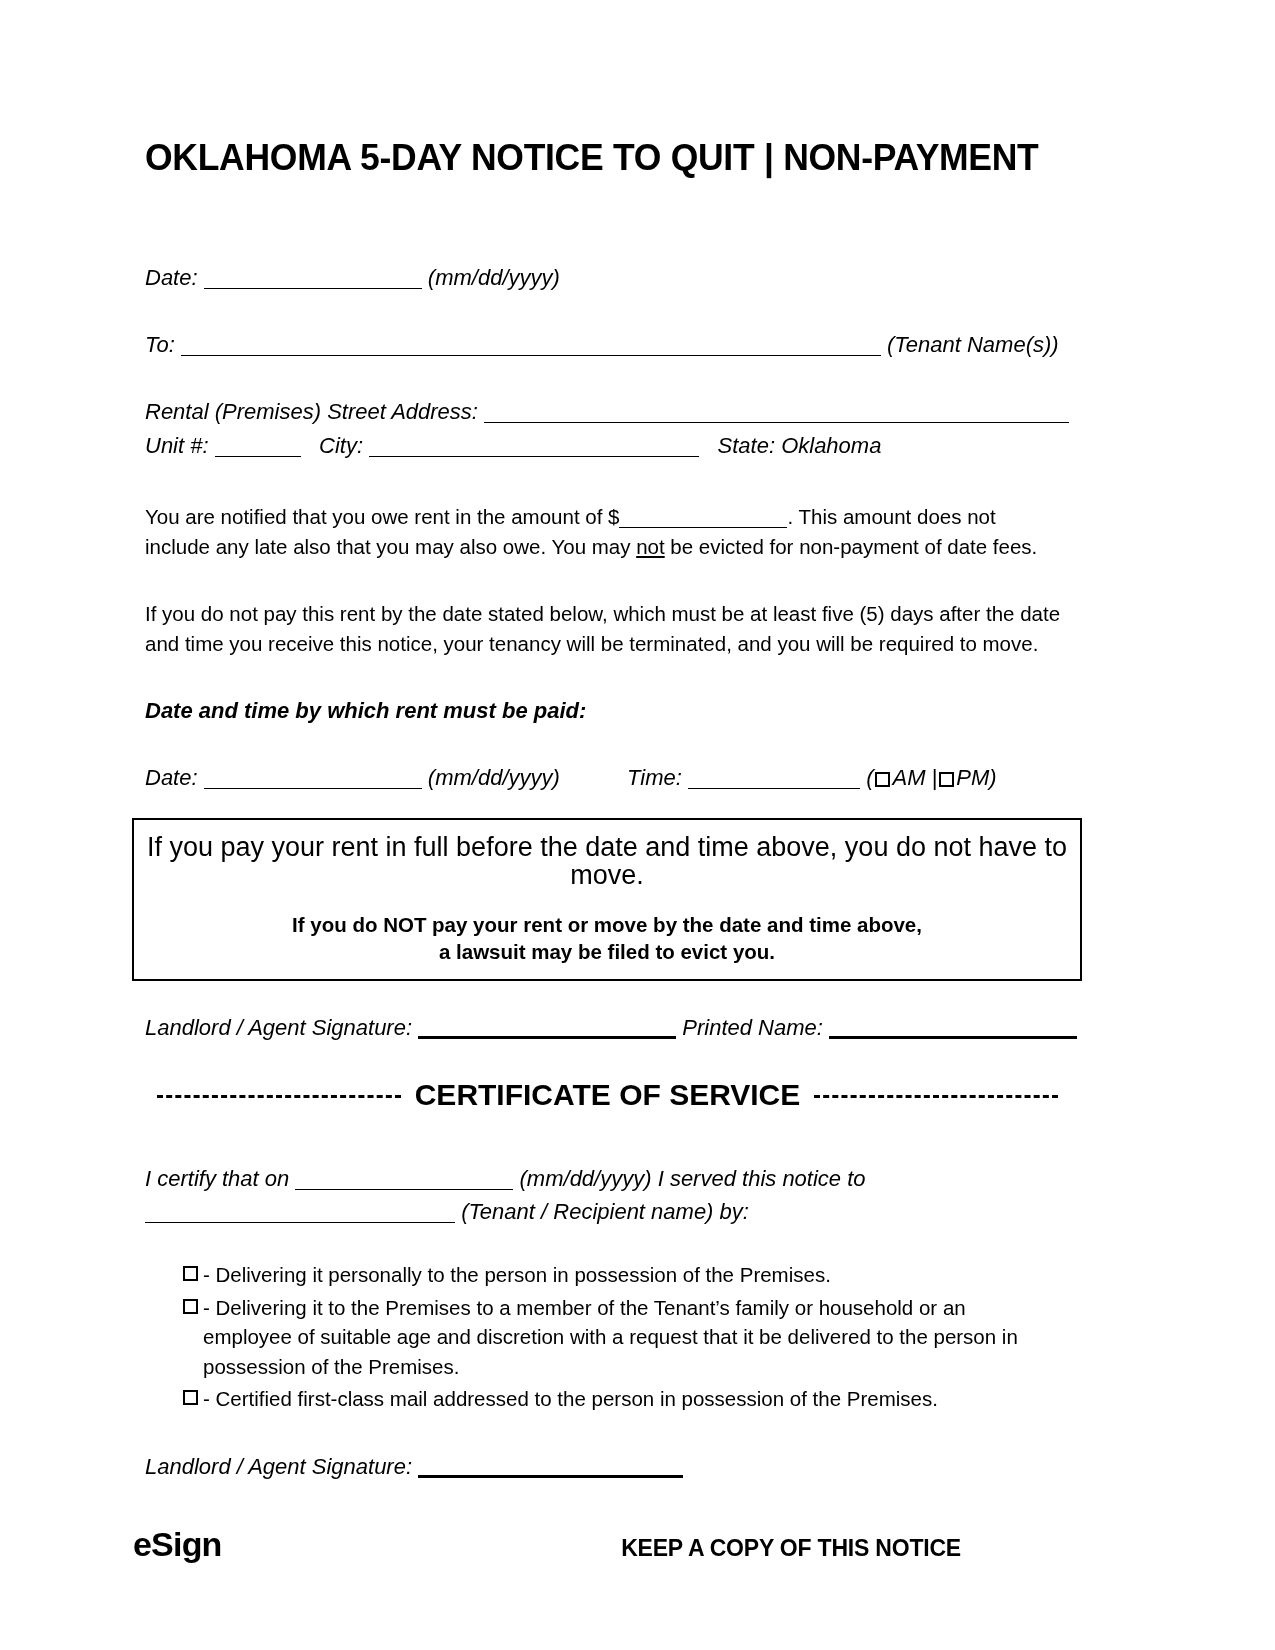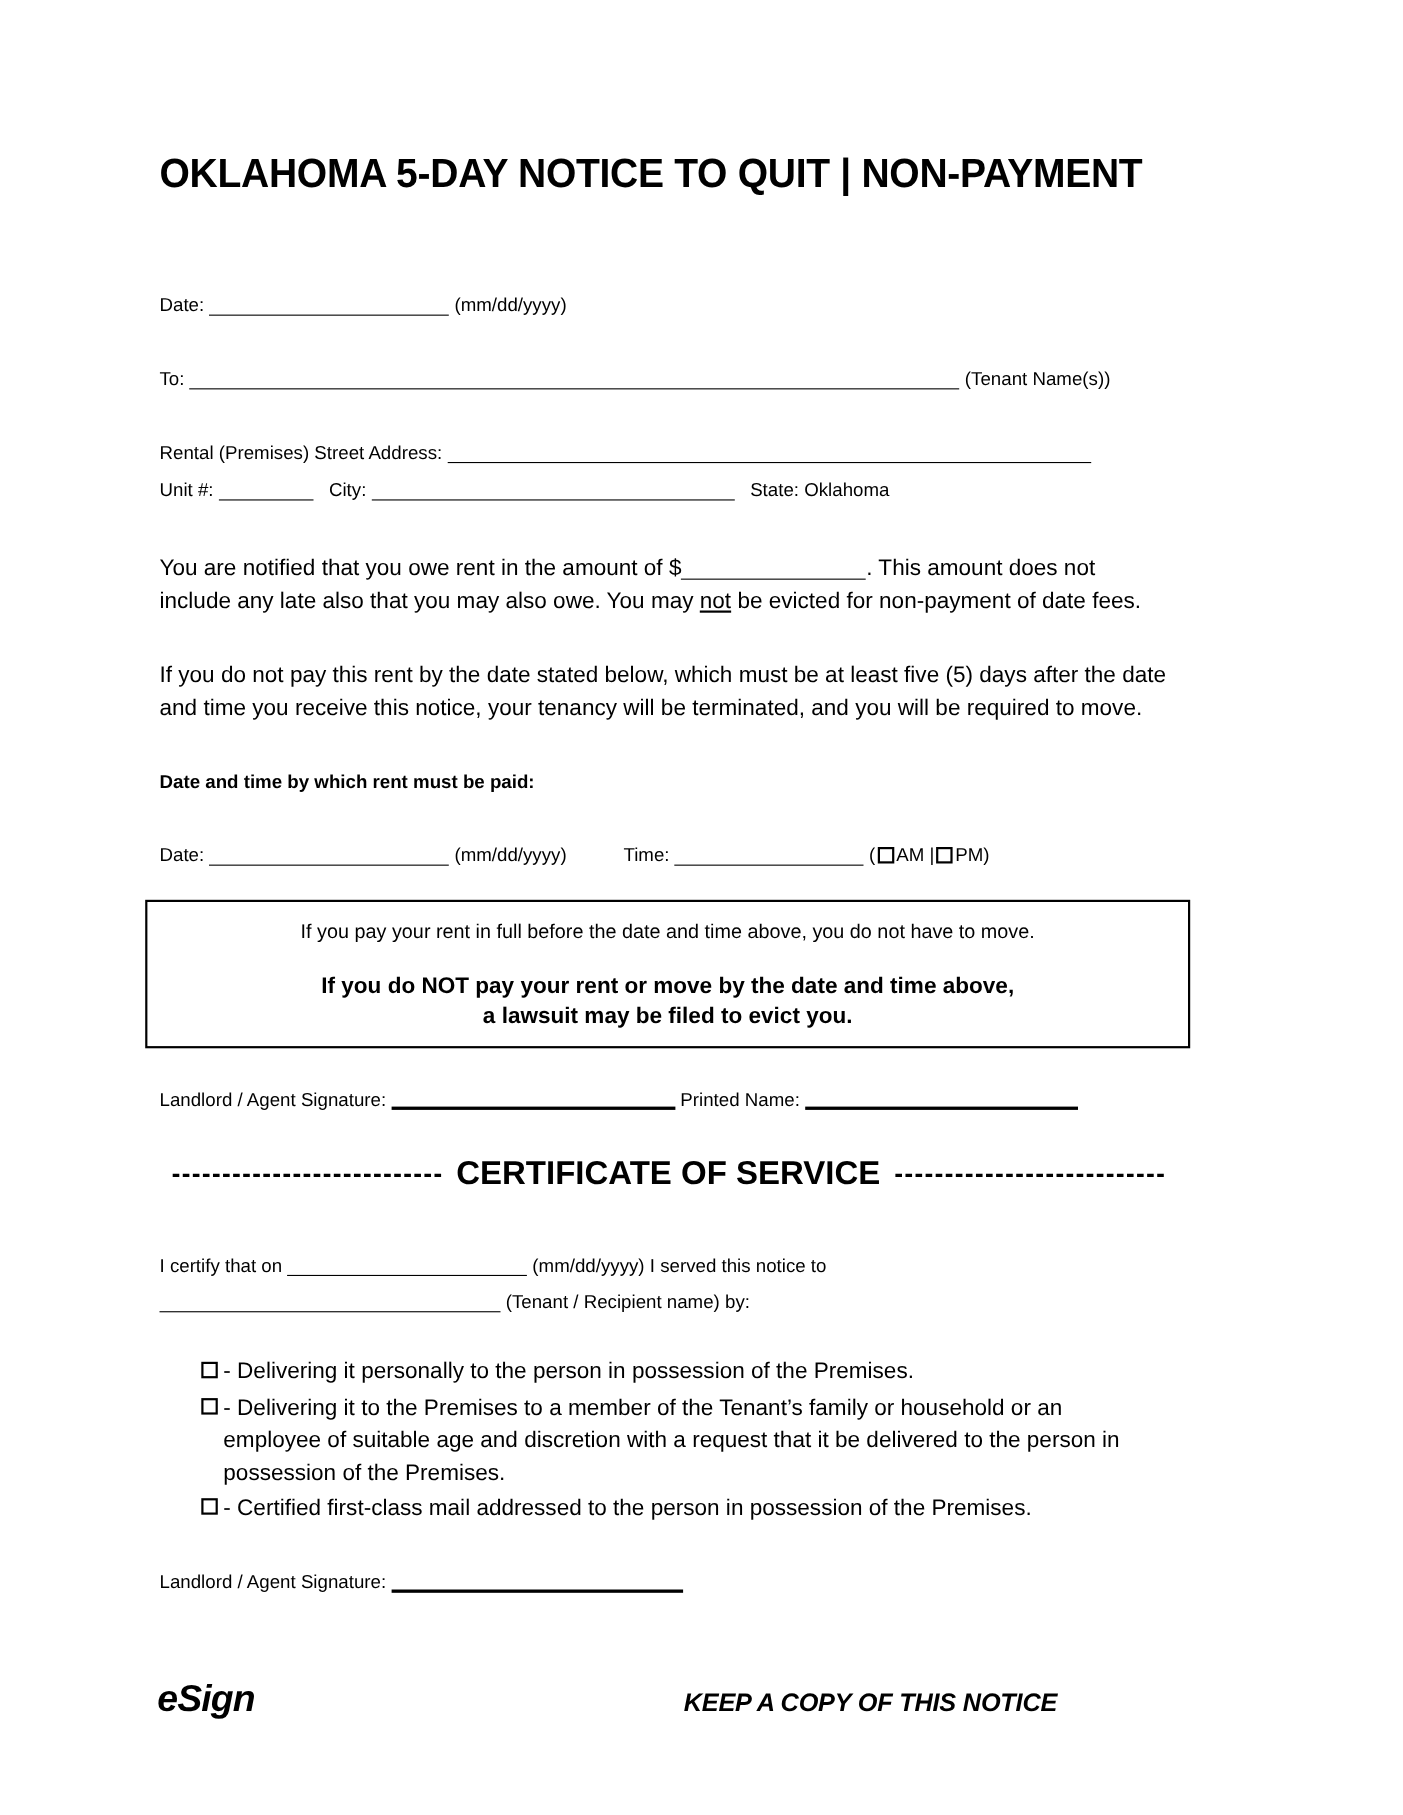--- a/index.html
+++ b/index.html
@@ -31,23 +31,24 @@
     letter-spacing: -0.3px;
     margin-top: 137px;
     margin-bottom: 0;
     white-space: nowrap;
     transform: scaleX(0.96);
     transform-origin: left center;
   }
 
   
   .line {
-    font-size: 17px;
+    font-size: 22px;
     line-height: 29px;
     white-space: nowrap;
+    font-style: italic;
   }
   .para {
     font-size: 20.5px;
     line-height: 29.5px;
   }
   .bold { font-weight: bold; }
   .u-text { text-decoration: underline; }
 
   
   .rule {
@@ -102,21 +103,21 @@
   .notice-box {
     margin-top: 26px;
     border: 2.2px solid #000;
     box-sizing: border-box;
     width: 950px;
     margin-left: -13px;
     padding: 13px 10px 14px 10px;
     text-align: center;
   }
   .notice-box .nb-first {
-    font-size: 18px;
+    font-size: 27px;
     line-height: 28px;
   }
   .notice-box .nb-bold {
     font-size: 20.5px;
     line-height: 27px;
     font-weight: bold;
     margin-top: 22px;
   }
 
   
@@ -172,27 +173,26 @@
     max-width: 845px;
     text-indent: 0;
   }
 
   
   .final-sig { margin-top: 38px; }
 
   
   .footer {
     position: absolute;
-    left: 143px;
+    left: 133px;
     right: 145px;
     bottom: 86px;
     display: flex;
     align-items: baseline;
     justify-content: space-between;
-    font-style: italic;
   }
   .brand {
     font-size: 34px;
     font-weight: bold;
     letter-spacing: -0.8px;
   }
   .keep-copy {
     font-size: 23px;
     font-weight: bold;
     letter-spacing: -0.2px;

